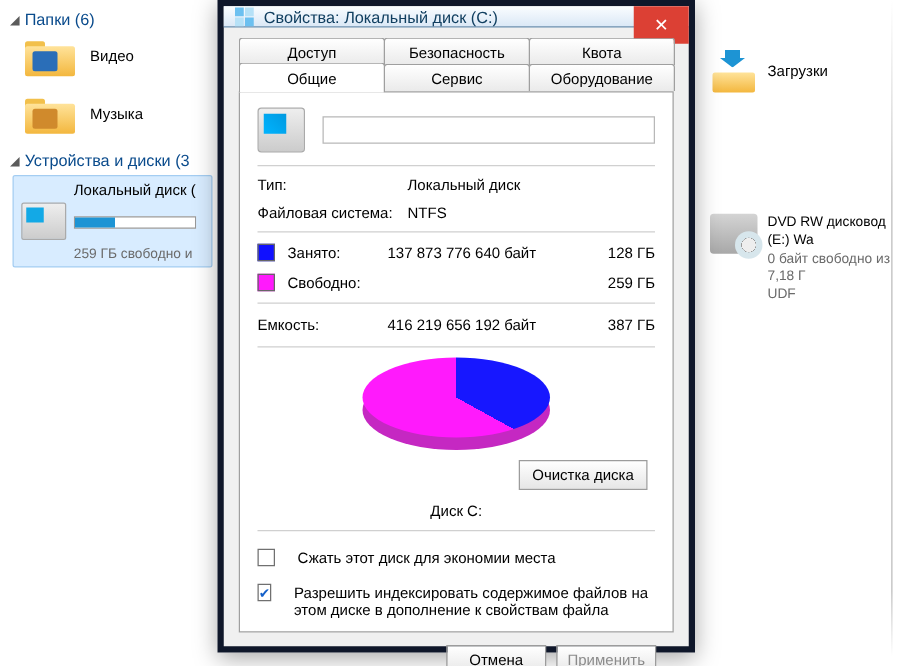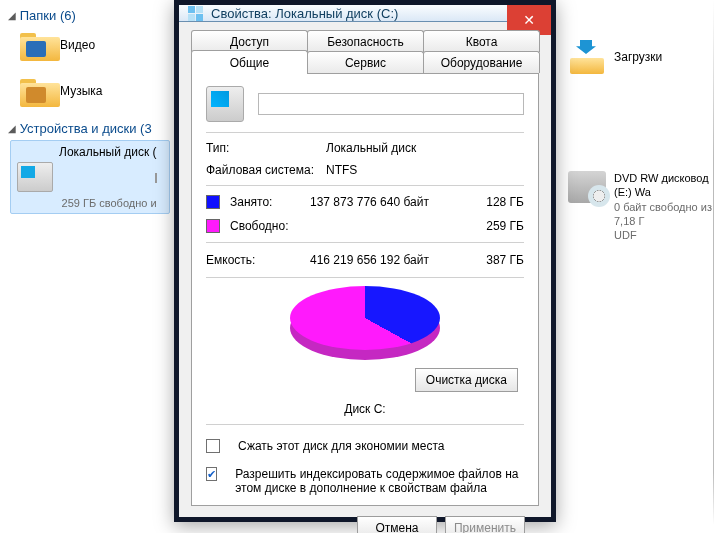--- a/index.html
+++ b/index.html
@@ -23,21 +23,21 @@
     color: #0a4b8c;
     font-size: 13px;
     padding: 4px 0 2px 2px;
     display: flex;
     align-items: center;
   }
   .group-header .caret { font-size: 10px; color:#5b5b5b; margin-right:4px;}
   .folder-item {
     display: flex;
     align-items: center;
-    gap: 0;
+    gap: 12px;
     padding: 4px 8px 10px 14px;
   }
   .folder-ico {
     width: 40px; height: 32px;
     border-radius: 2px;
     position: relative;
   }
   .folder-ico::before{
     content:"";
     position:absolute;
@@ -64,21 +64,21 @@
   }
   .drive-ico-small{
     width:36px;height:30px;flex:0 0 36px;
     background:linear-gradient(#eee,#ccc);border:1px solid #aaa;border-radius:2px;
     position:relative;
   }
   .drive-ico-small::after{
     content:"";position:absolute;left:3px;top:3px;width:14px;height:12px;
     background:#13a9e6;
   }
-  .drive-text{display:flex;flex-direction:column;gap:14px;overflow:hidden;align-items:flex-end;}
+  .drive-text{display:flex;flex-direction:column;gap:14px;overflow:hidden;}
   .drive-text .bar{height:10px;background:#fff;border:1px solid #999;position:relative;}
   .drive-text .bar .fill{position:absolute;left:0;top:0;bottom:0;width:34%;background:#1d94d4;}
   .free-line{color:#6b6b6b;font-size:11px;white-space:nowrap;}
 
   .right-items{
     position:absolute;left:568px;top:40px;width:150px;
   }
   .dl-item{display:flex;gap:8px;align-items:center;}
   .dl-ico{width:38px;height:34px;position:relative;}
   .dl-ico .arrow{

